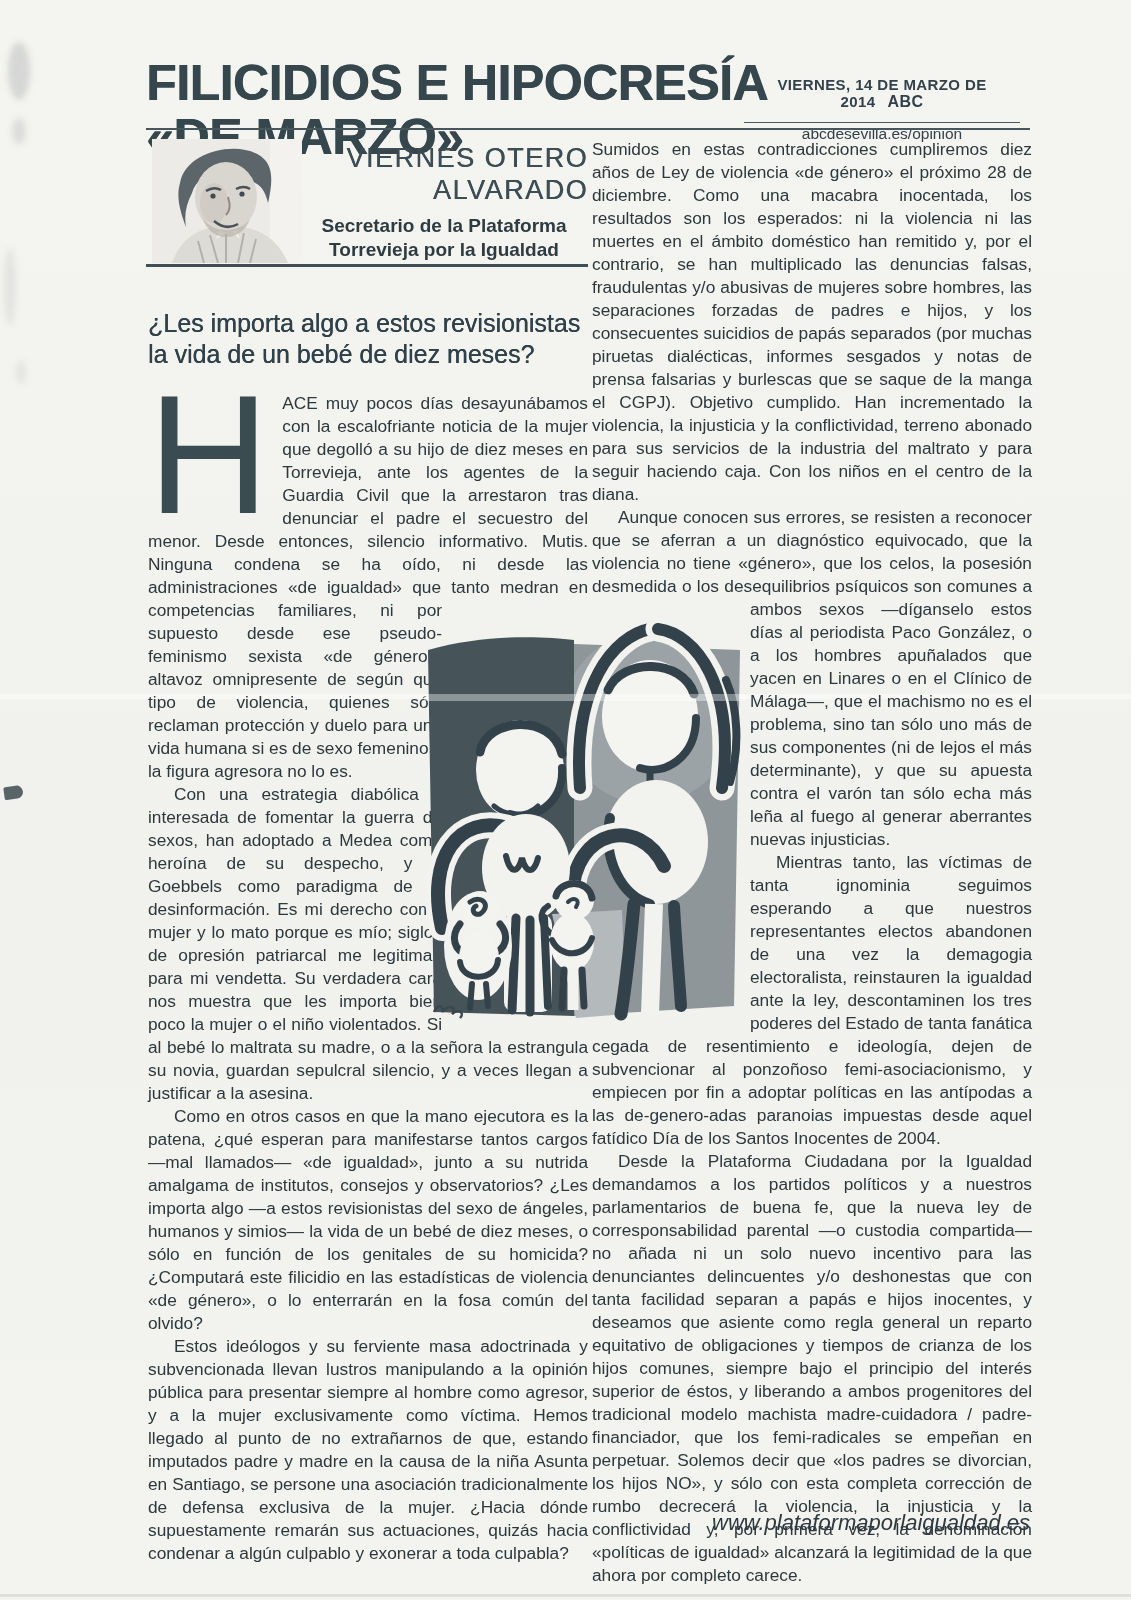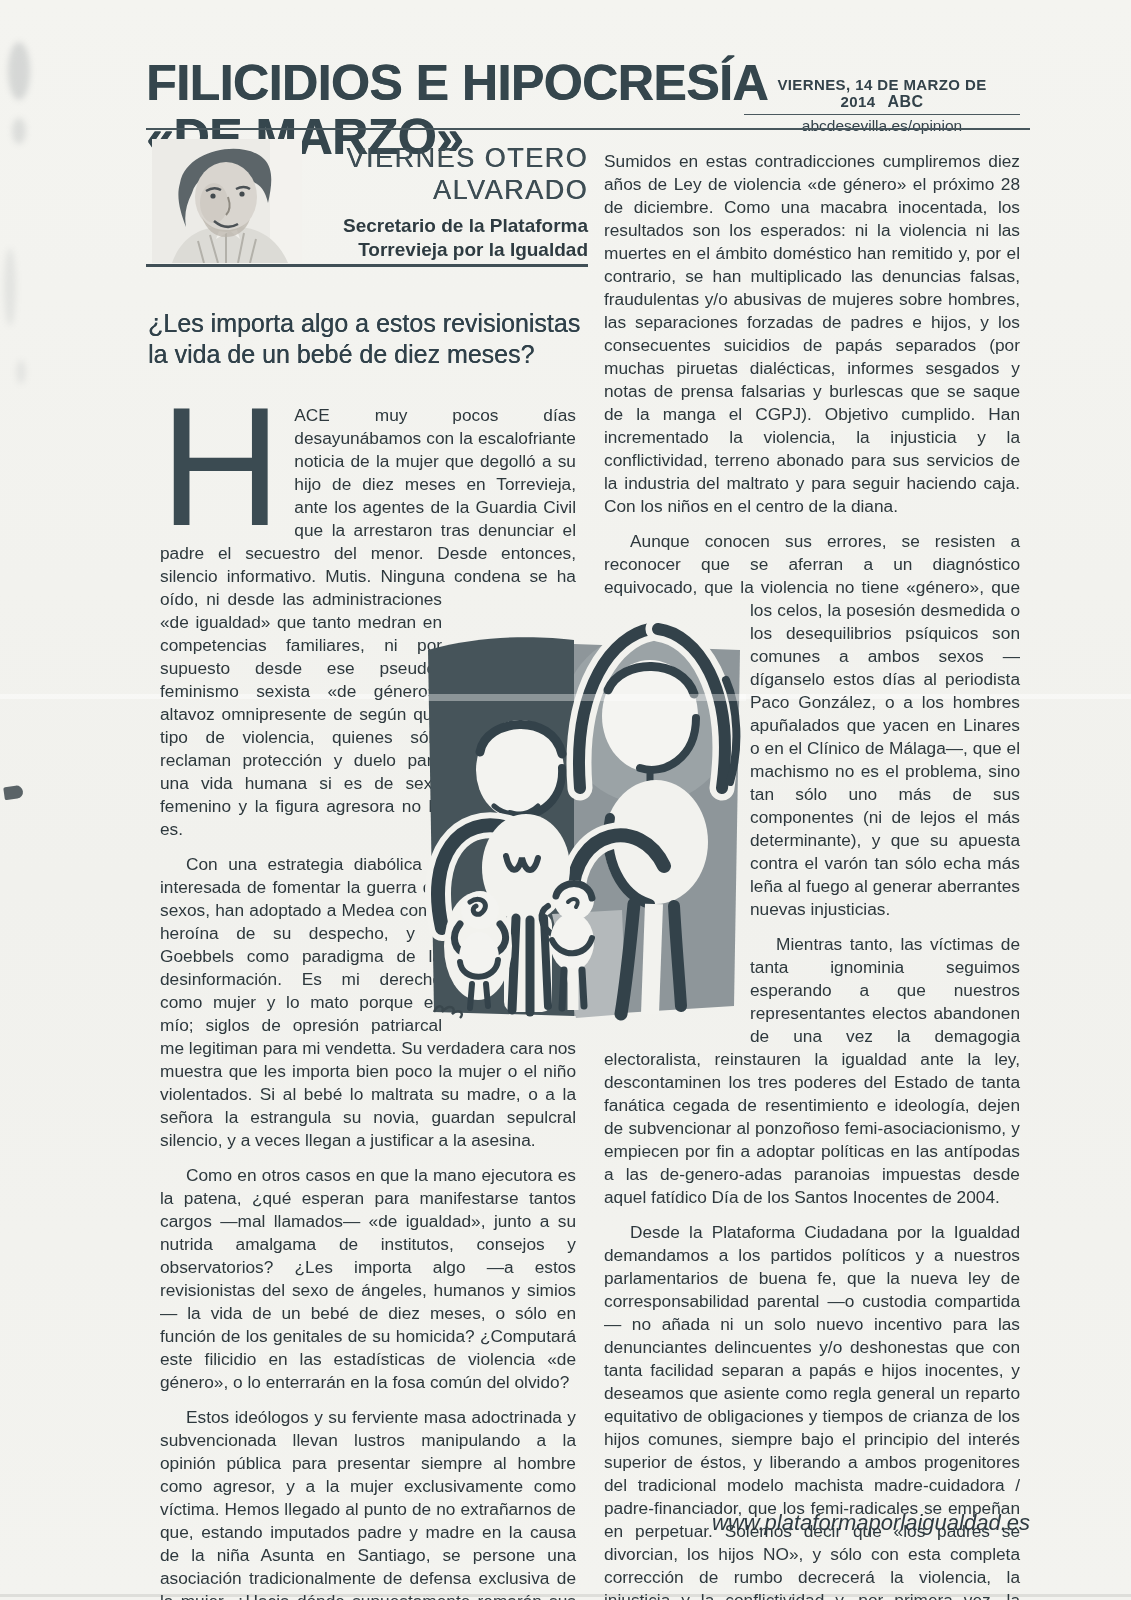--- a/index.html
+++ b/index.html
@@ -8,42 +8,42 @@
     background:linear-gradient(180deg,#f4f4f0 0%,#f1f1ed 55%,#f3f3ef 100%);
     font-family:Liberation Sans, sans-serif;color:#2d383d;
   }
   
   .headline{position:absolute;left:146px;top:22px;color:#35464d;
     font-size:50px;line-height:54px;letter-spacing:-0.5px;
     text-shadow:0.6px 0 0 currentColor;}
   .headline span{display:block;}
   .dateblock{position:absolute;left:744px;top:76px;width:276px;text-align:center;color:#33424a;}
   .dateline{font-size:15px;font-weight:bold;letter-spacing:0.4px;
-    border-bottom:1.5px solid #4a585e;padding-bottom:3px;}
+    border-bottom:1.5px solid #4a585e;padding-bottom:11px;}
   .dateline .brand{margin-left:12px;font-size:16px;}
   .siteline{font-size:15.5px;padding-top:2px;text-align:center;}
   .page-rule{position:absolute;left:146px;top:128px;width:884px;border-top:2px solid #47565c;}
   
   .author-photo{position:absolute;left:152px;top:139px;width:150px;height:124px;}
   .author-names{position:absolute;left:300px;top:142px;width:288px;text-align:right;
     font-size:27px;line-height:32px;letter-spacing:1.5px;color:#3d4d54;
     text-shadow:0.4px 0 0 currentColor;}
   .author-names span{display:block;}
-  .author-title{position:absolute;left:300px;top:214px;width:288px;text-align:right;
+  .author-title{position:absolute;left:300px;top:214px;width:288px;text-align:center;
     font-weight:bold;font-size:19px;line-height:24px;color:#2e3b41;}
   .author-title span{display:block;}
   .author-rule{position:absolute;left:146px;top:264px;width:442px;border-top:3px solid #404f56;}
   
   .standfirst{position:absolute;left:148px;top:308px;width:440px;text-align:left;
     font-size:25px;line-height:31px;color:#30414a;text-shadow:0.3px 0 0 currentColor;}
   .standfirst span{display:block;}
   
   .col{position:absolute;width:440px;text-align:justify;
     font-size:17.3px;line-height:23px;color:#2d383d;}
-  .col p{margin:12px;text-indent:26px;}
+  .col p{margin:0;text-indent:26px;}
   .col p.first{text-indent:0;}
   .col-left{left:148px;top:392px;}
   .col-right{left:592px;top:138px;}
   .dropcap{float:left;font-size:168px;line-height:106px;padding:10px 13px 0 0;
     color:#3b4b52;}
   .wrapL{float:right;width:146px;height:640px;
     shape-outside:polygon(0 224px,146px 224px,146px 640px,0 640px);shape-margin:8px;}
   .wrapR{float:left;width:158px;height:894px;
     shape-outside:polygon(0 478px,158px 478px,158px 894px,0 894px);shape-margin:8px;}
   

